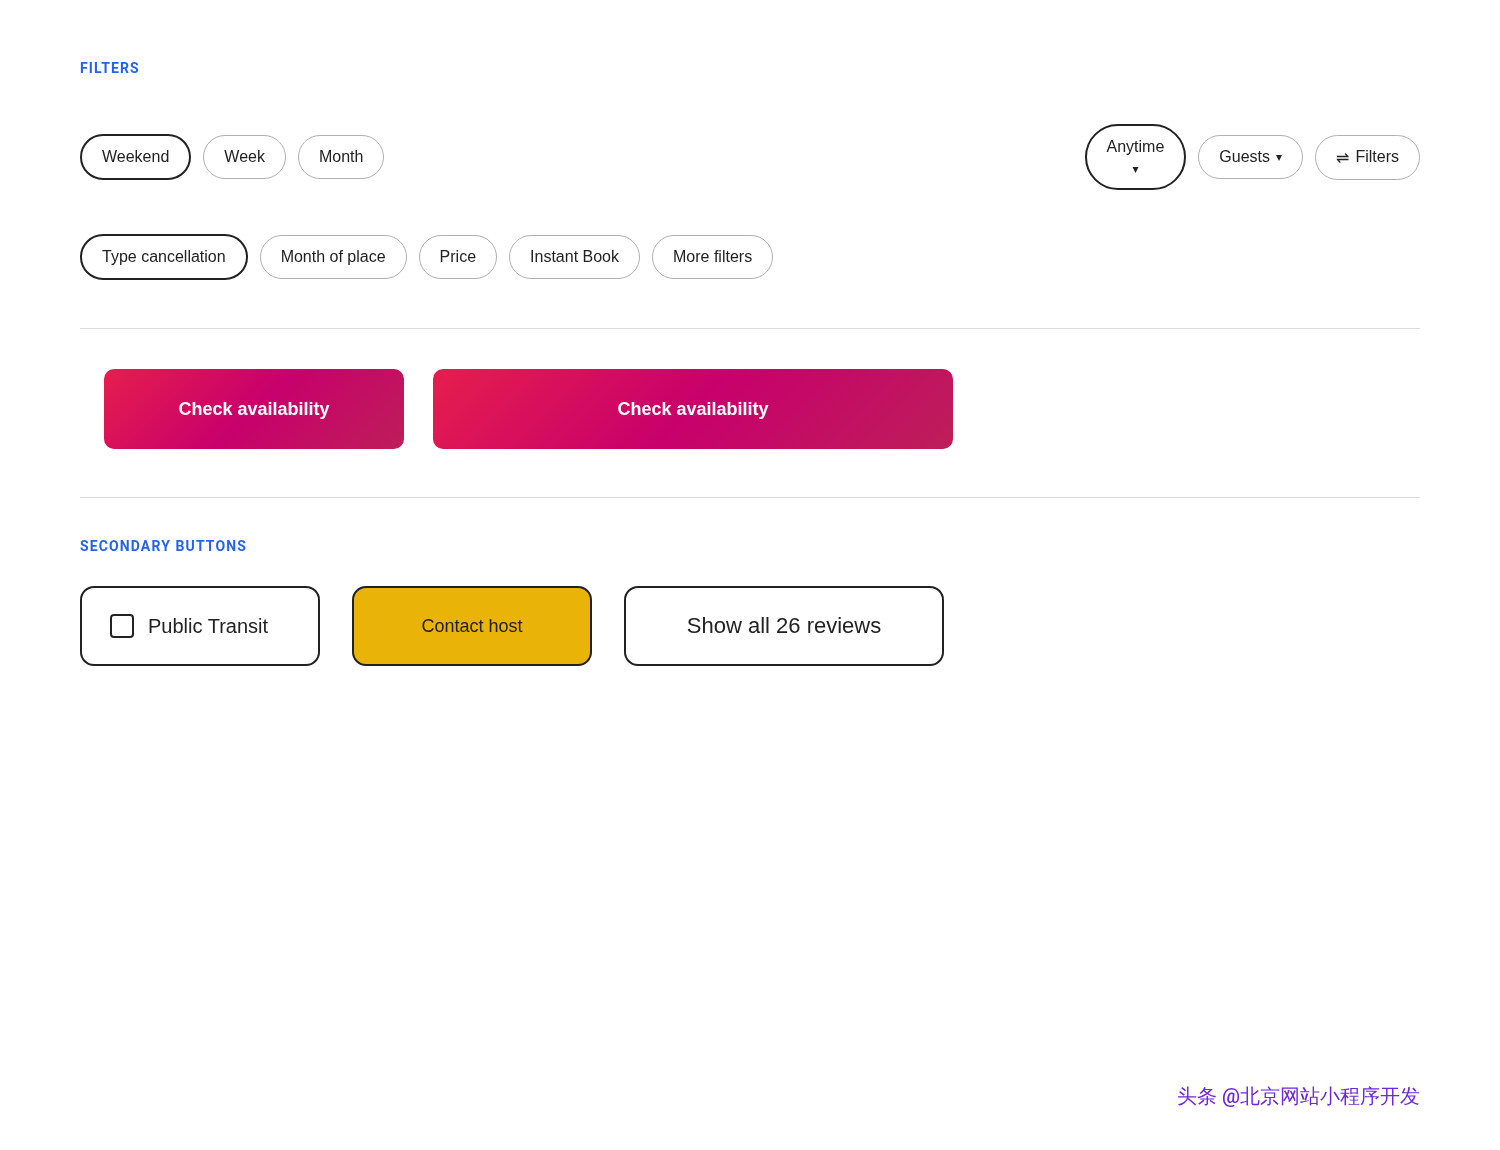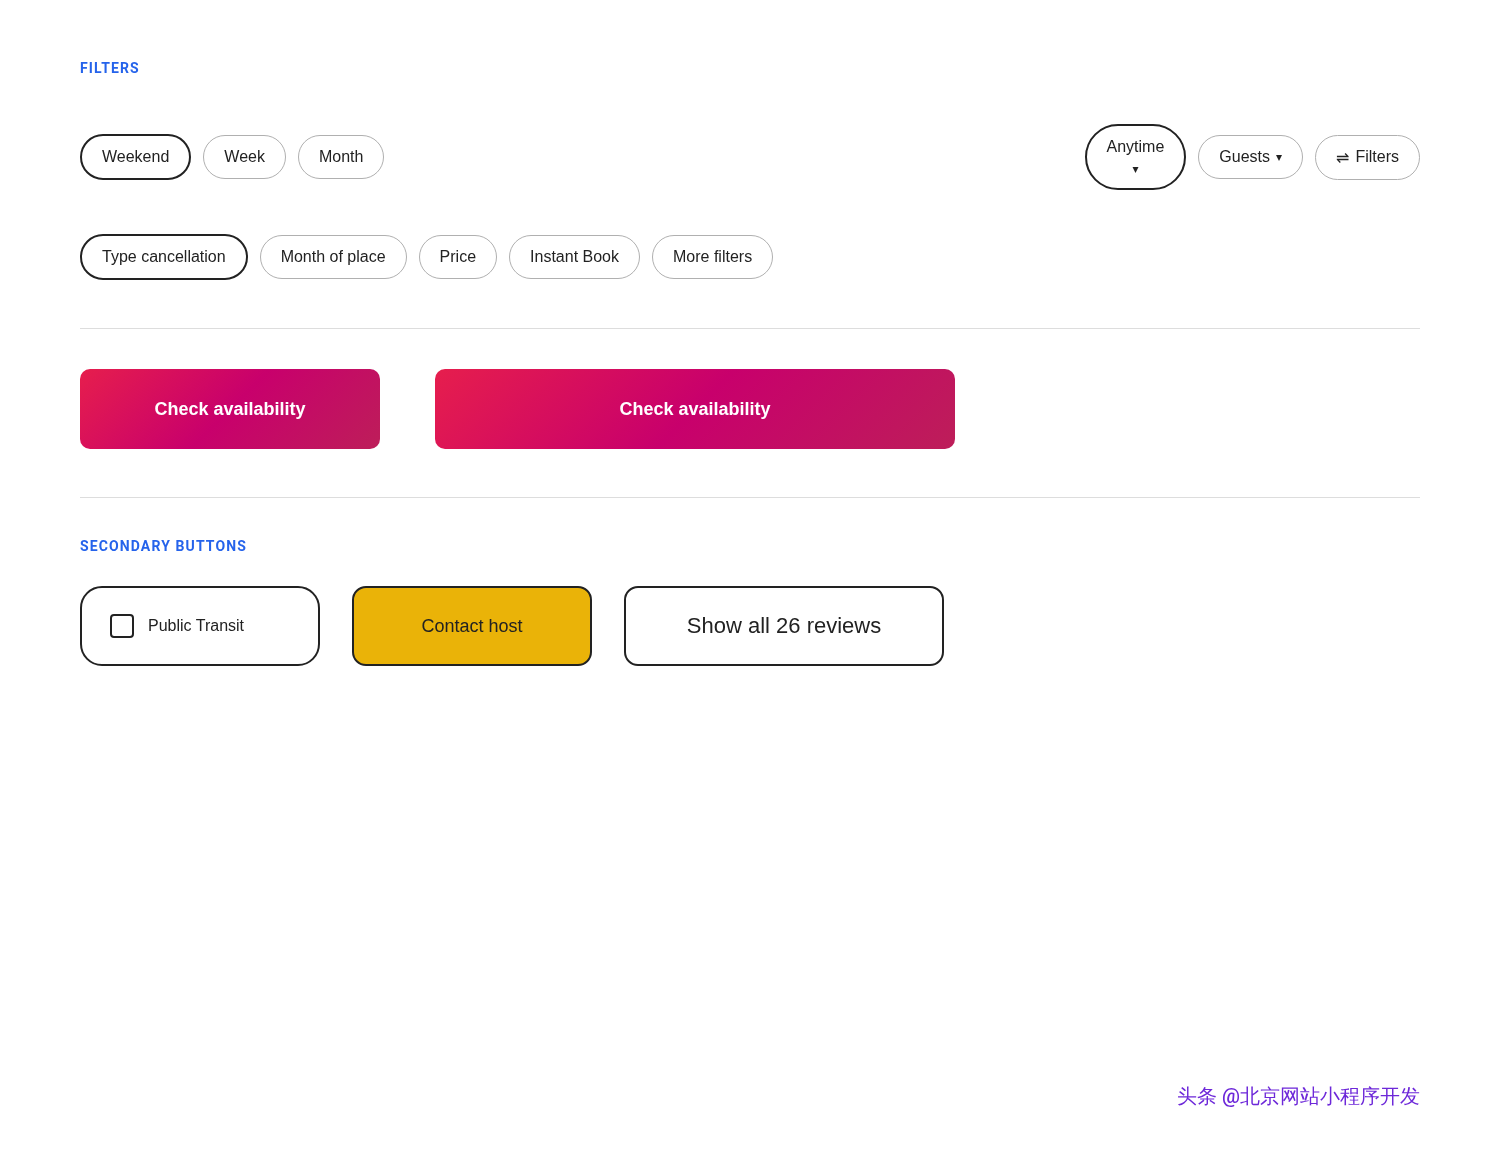--- a/index.html
+++ b/index.html
@@ -79,22 +79,23 @@
     }
 
     
     .primary-section {
       margin-bottom: 48px;
     }
 
     .primary-buttons-row {
       display: flex;
       align-items: flex-end;
-      gap: 55px;
+      gap: 29px;
       flex-wrap: wrap;
+      margin-left: 24px;
     }
 
     .btn-primary-small {
       display: inline-flex;
       align-items: center;
       justify-content: center;
       padding: 18px 36px;
       background: linear-gradient(135deg, #e61e4d 0%, #c8006c 50%, #bd1e59 100%);
       color: #ffffff;
       font-size: 18px;
@@ -134,24 +135,24 @@
       flex-wrap: wrap;
     }
 
     .btn-secondary-checkbox {
       display: inline-flex;
       align-items: center;
       gap: 14px;
       padding: 16px 28px;
       background: #ffffff;
       color: #222222;
-      font-size: 16px;
-      font-weight: 500;
-      border: 2px solid #222222;
-      border-radius: 22px;
+      font-size: 20px;
+      font-weight: 500;
+      border: 2px solid #222222;
+      border-radius: 14px;
       cursor: pointer;
       min-width: 240px;
       min-height: 80px;
     }
 
     .checkbox-square {
       width: 24px;
       height: 24px;
       border: 2px solid #222222;
       border-radius: 4px;

